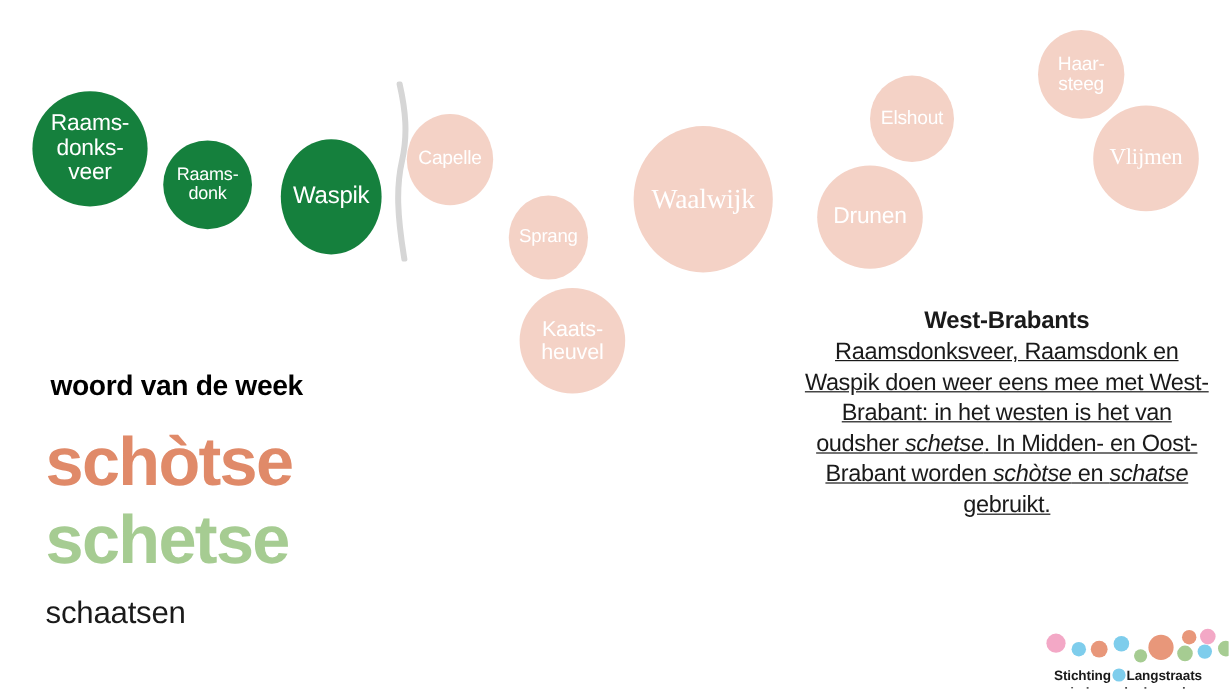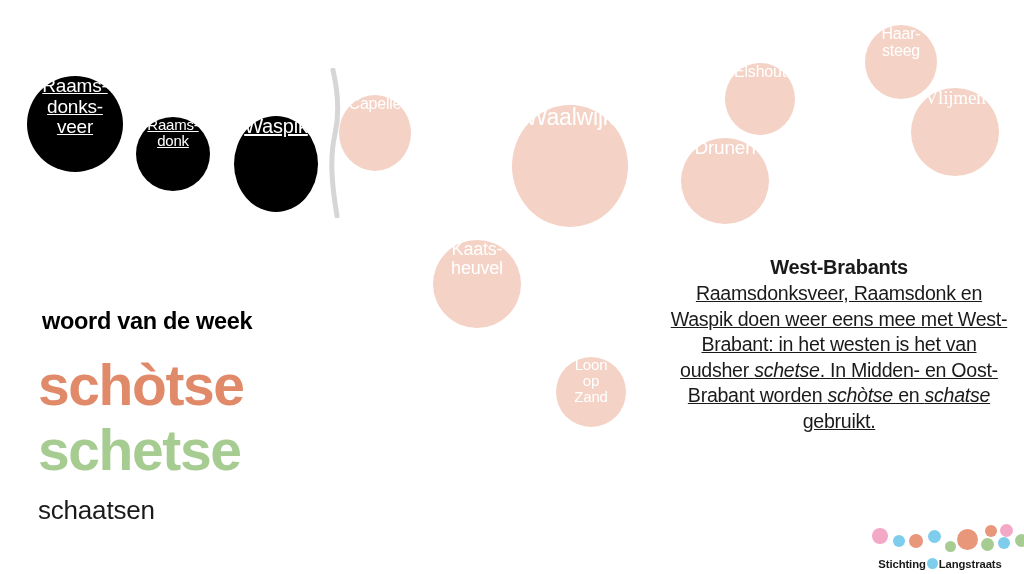--- a/index.html
+++ b/index.html
@@ -24,30 +24,31 @@
   #bubble-map {
     position: absolute;
     left: 0; top: 0;
     width: 1024px;
     height: 440px;
   }
   .bubble {
     position: absolute;
     border-radius: 50%;
     display: flex;
+    align-items: center;
     justify-content: center;
     box-sizing: border-box;
     text-align: center;
     color: #ffffff;
     font-weight: 400;
     line-height: 1.08;
     letter-spacing: -0.2px;
     user-select: none;
   }
-  .bubble.green { background: #000000; text-decoration: underline; }
+  .bubble.green { background: #15803d; }
   .bubble.pink  { background: #f4d2c6; }
   .bubble-label { display: block; padding: 0 2px; }
 
   
   #divider-line {
     position: absolute;
     left: 322px;
     top: 68px;
     width: 30px;
     height: 150px;
@@ -168,32 +169,32 @@
     </div>
 
     <div class="bubble green" style="left:234px; top:116px; width:84px; height:96px; font-size:20px;">
       <span class="bubble-label">Waspik</span>
     </div>
 
     <div class="bubble pink" style="left:339px; top:95px; width:72px; height:76px; font-size:16px;">
       <span class="bubble-label">Capelle</span>
     </div>
 
-
-    <div class="bubble pink" style="left:512px; top:105px; width:116px; height:122px; font-size:23px;">
+    <div class="bubble pink" style="left:424px; top:163px; width:66px; height:70px; font-size:15.5px;">
+      <span class="bubble-label">Sprang</span>
+    </div>
+
+    <div class="bubble pink" style="left:528px; top:105px; width:116px; height:122px; font-size:23px;font-family:Liberation Serif, serif;">
       <span class="bubble-label">Waalwijk</span>
     </div>
 
     <div class="bubble pink" style="left:433px; top:240px; width:88px; height:88px; font-size:18px;">
       <span class="bubble-label">Kaats-<br>heuvel</span>
     </div>
 
-    <div class="bubble pink" style="left:556px; top:357px; width:70px; height:70px; font-size:15px;">
-      <span class="bubble-label">Loon<br>op<br>Zand</span>
-    </div>
 
     <div class="bubble pink" style="left:681px; top:138px; width:88px; height:86px; font-size:19px;">
       <span class="bubble-label">Drunen</span>
     </div>
 
     <div class="bubble pink" style="left:725px; top:63px; width:70px; height:72px; font-size:16px;">
       <span class="bubble-label">Elshout</span>
     </div>
 
 

